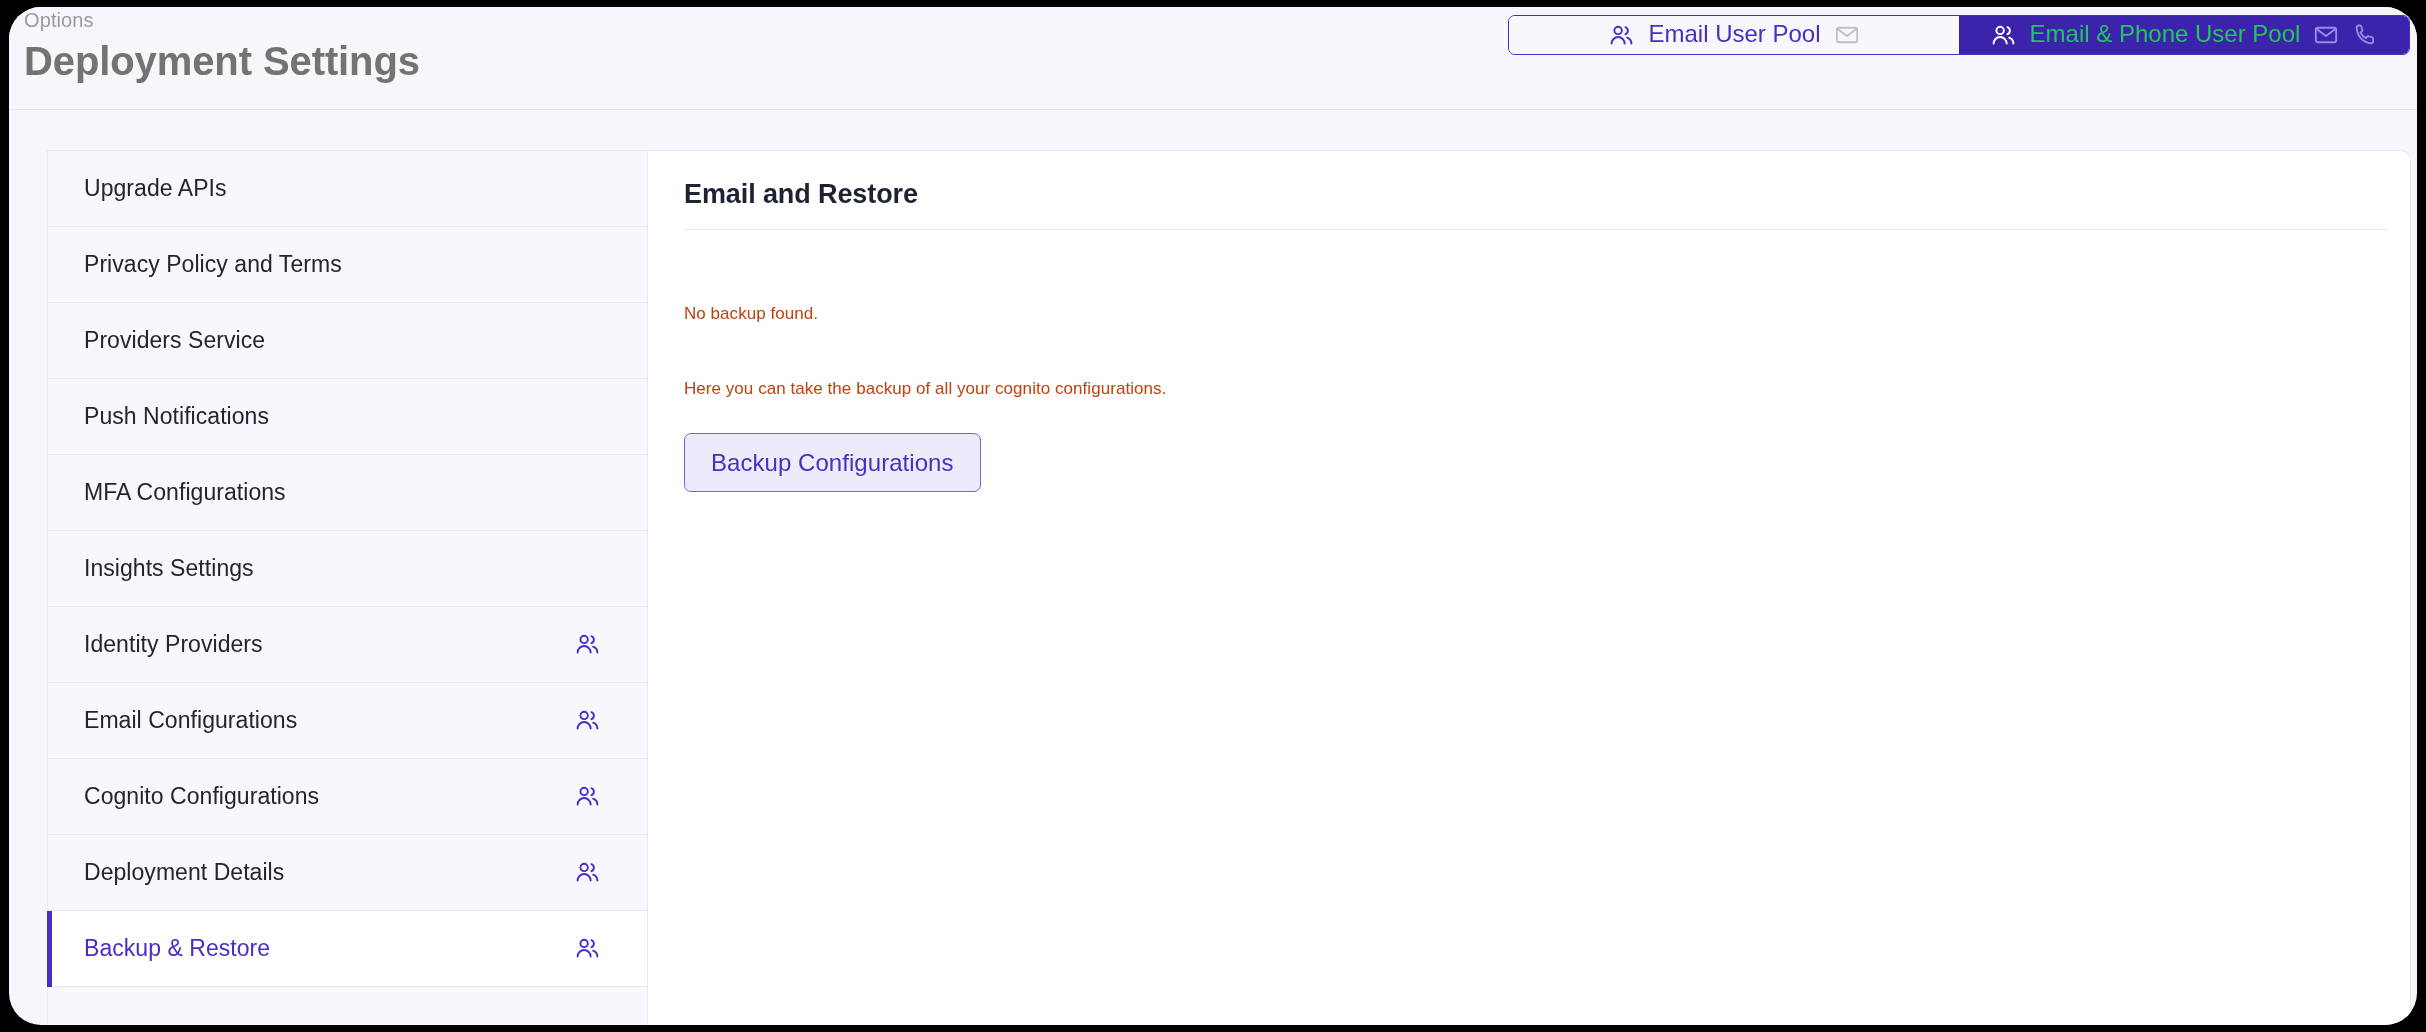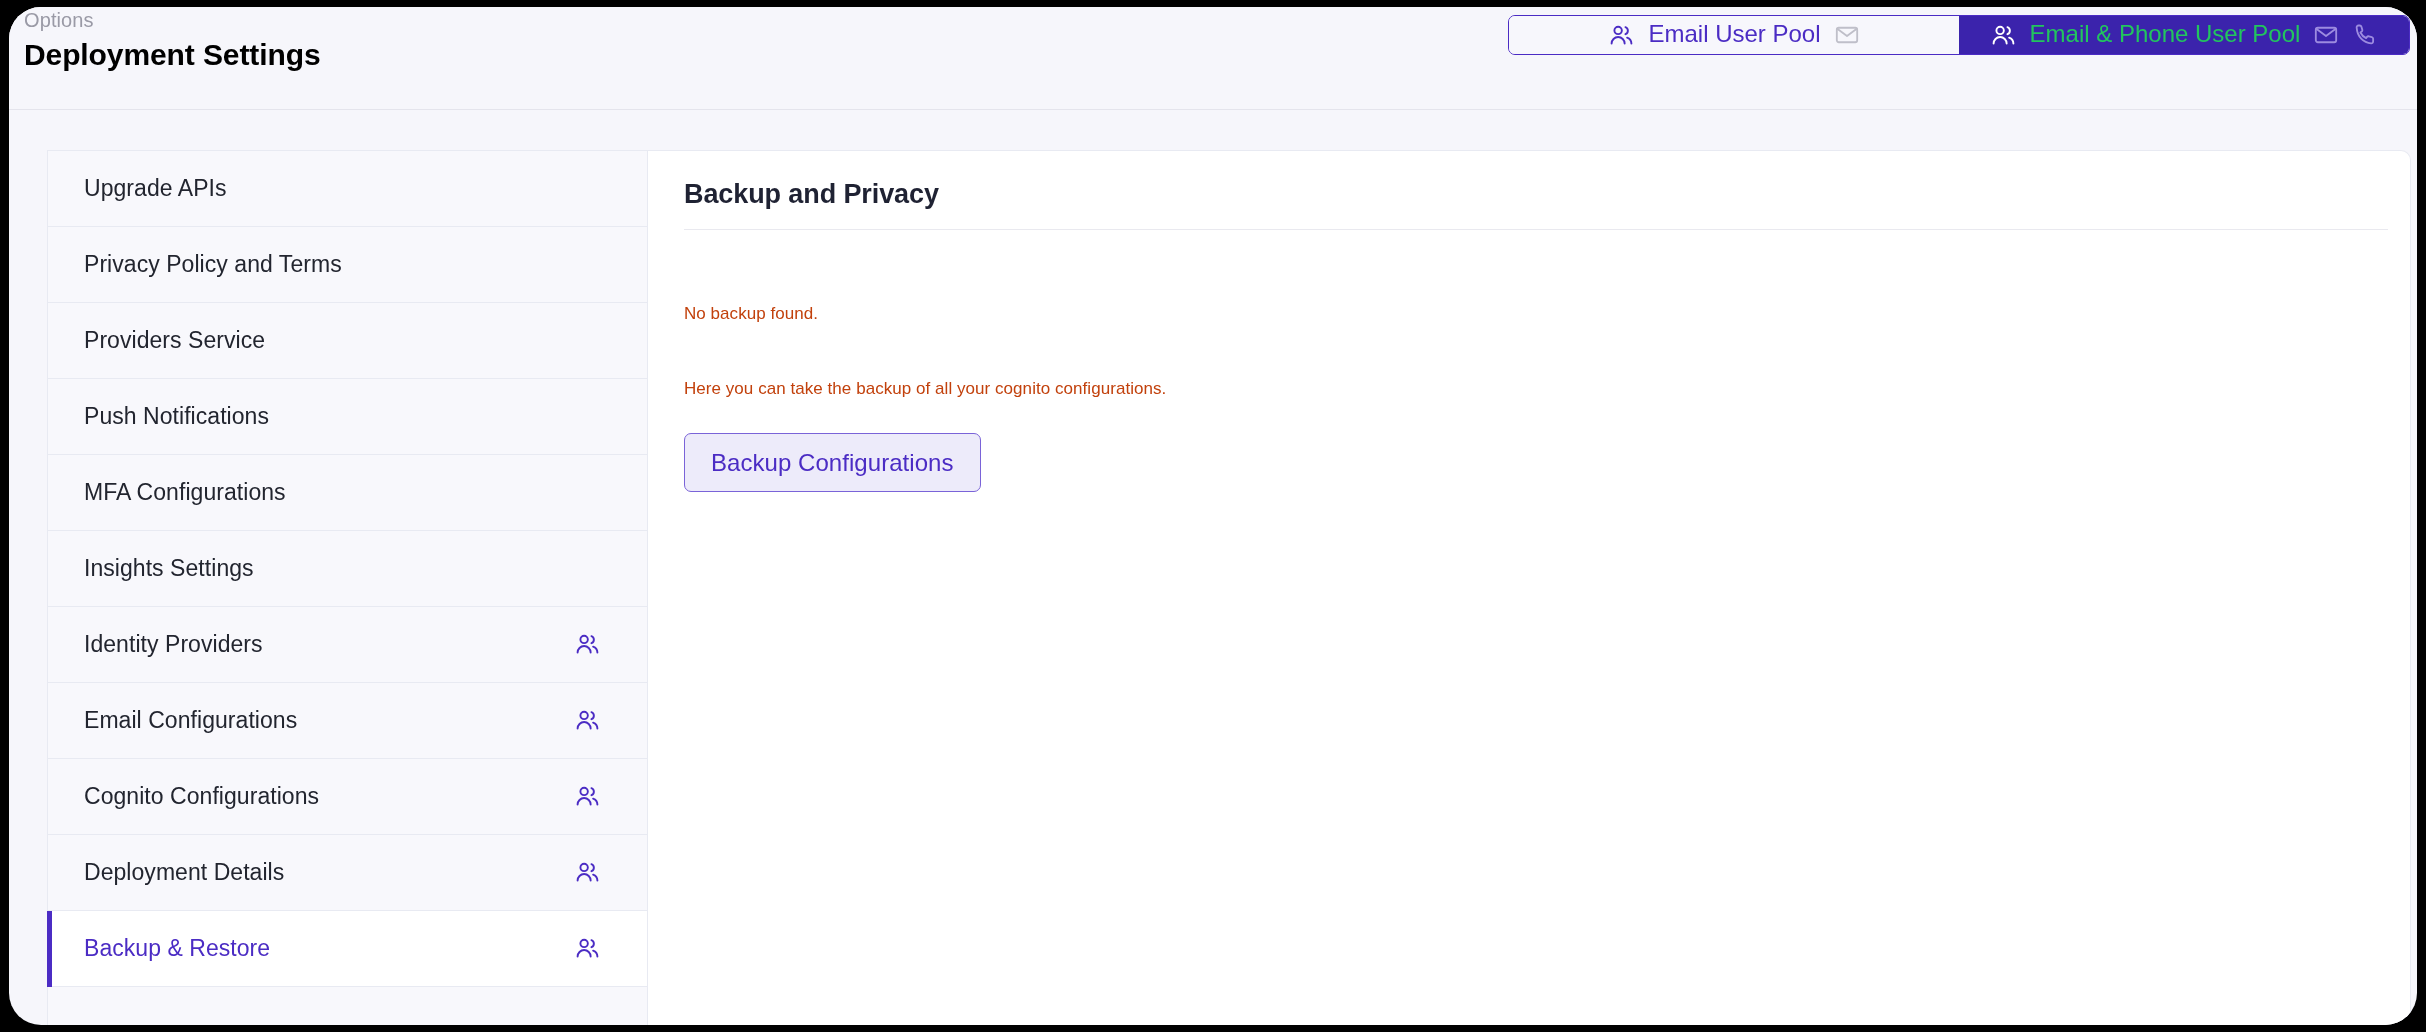--- a/index.html
+++ b/index.html
@@ -40,25 +40,25 @@
   }
 
   #options-label {
     font-size: 20px;
     color: #9A9AA6;
     line-height: 26px;
     letter-spacing: 0.1px;
   }
 
   #page-title {
-    font-size: 30px;
+    font-size: 40px;
     font-weight: bold;
-    color: #000000;
+    color: #737373;
     line-height: 40px;
-    margin-top: 2px;
+    margin-top: 8px;
     letter-spacing: -0.1px;
   }
 
   
   #pool-toggle {
     position: absolute;
     right: 7px;
     top: 8px;
     height: 40px;
     display: flex;
@@ -369,21 +369,21 @@
               <path d="M17 13.9a5.8 5.8 0 0 1 3.8 5.3"></path>
           </svg>
         </span>
       </div>
 
       <div class="side-item blank"></div>
 
     </div>
 
     <div id="main-panel">
-      <div id="main-heading">Backup and Privacy</div>
+      <div id="main-heading">Email and Restore</div>
       <div id="heading-rule"></div>
 
       <div id="main-body">
         <div class="body-line">No backup found.</div>
         <div class="body-line">Here you can take the backup of all your cognito configurations.</div>
         <button id="backup-btn">Backup Configurations</button>
       </div>
     </div>
 
   </div>

